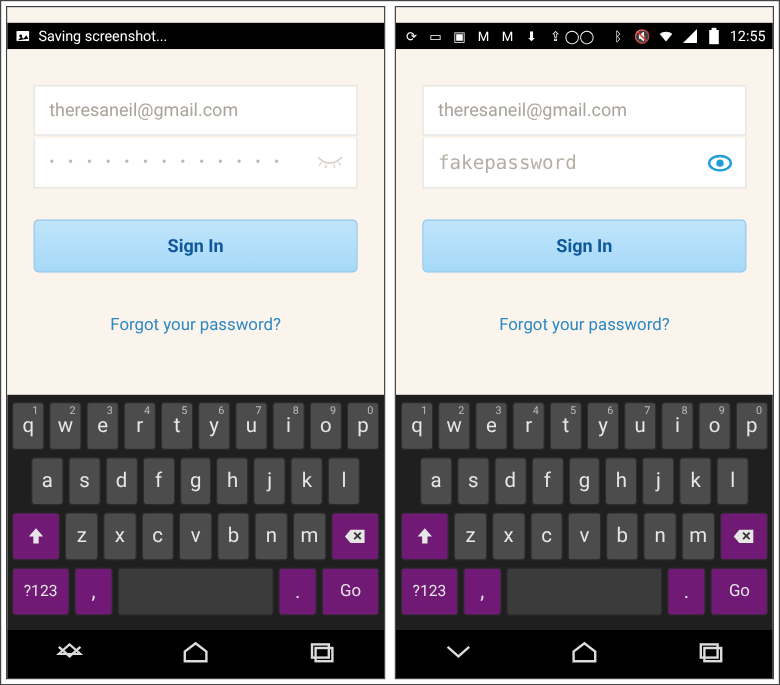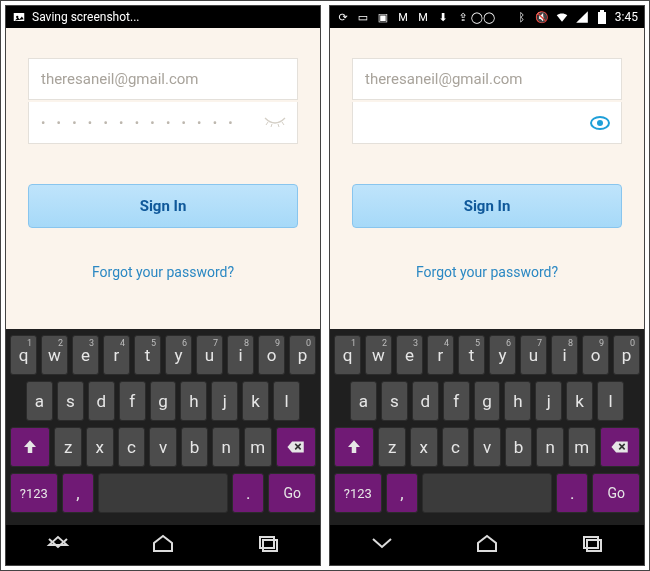--- a/index.html
+++ b/index.html
@@ -29,20 +29,21 @@
   }
   .statusbar {
     height: 22px;
     background: #000;
     color: #fff;
     font-size: 12px;
     display: flex;
     align-items: center;
     padding: 0 6px;
     justify-content: space-between;
+    margin-top: 13px;
   }
   .sb-left, .sb-right { display: flex; align-items: center; gap: 6px; }
   .sb-ico { width: 14px; height: 14px; display:inline-flex; align-items:center; justify-content:center; fill:#fff; color:#fff; font-size:11px; }
   .content {
     flex: 1;
     padding: 30px 22px 0 22px;
     display: flex;
     flex-direction: column;
     align-items: stretch;
     background: linear-gradient(rgba(251,244,236,0.92), rgba(251,244,236,0.92));
@@ -63,21 +64,21 @@
   .field + .field { border-top: none; }
   .dotpwd { letter-spacing: 4px; color:#bdb7ae; font-size:13px;}
   .eye {
     position: absolute;
     right: 10px;
     top: 50%;
     transform: translateY(-50%);
   }
   .eye svg { display:block; }
   .btn {
-    margin-top: 38px;
+    margin-top: 24px;
     height: 44px;
     border-radius: 4px;
     background: linear-gradient(#bfe4fb, #a6d9f8);
     border: 1px solid #88c5ee;
     display: flex;
     align-items: center;
     justify-content: center;
     color: #0f589a;
     font-weight: bold;
     font-size: 15px;
@@ -267,29 +268,30 @@
             <svg width="14" height="14" viewBox="0 0 24 24">
               <path d="M2 22h20V2z" fill="#fff"></path>
             </svg>
           </span>
         <span class="sb-ico">
             <svg width="10" height="14" viewBox="0 0 10 14">
               <rect x="1" y="2" width="8" height="12" fill="#fff"></rect>
               <rect x="3" y="0" width="4" height="2" fill="#fff"></rect>
             </svg>
           </span>
-        <span>3:45</span>
+        <span>12:55</span>
       </div>
     </div>
 
     <div class="content">
       <div class="field">
         <span>theresaneil@gmail.com</span>
       </div>
       <div class="field">
+        <span style="font-family:monospace;color:#b5afa6;font-size:16px;">fakepassword</span>
         <span class="eye">
           <svg width="22" height="16" viewBox="0 0 22 16">
               <ellipse cx="11" cy="8" rx="9" ry="6" fill="none" stroke="#1e9fd8" stroke-width="2"></ellipse>
               <circle cx="11" cy="8" r="3" fill="#1e9fd8"></circle>
             </svg>
         </span>
       </div>
       <div class="btn">
         <span>Sign In</span>
       </div>

